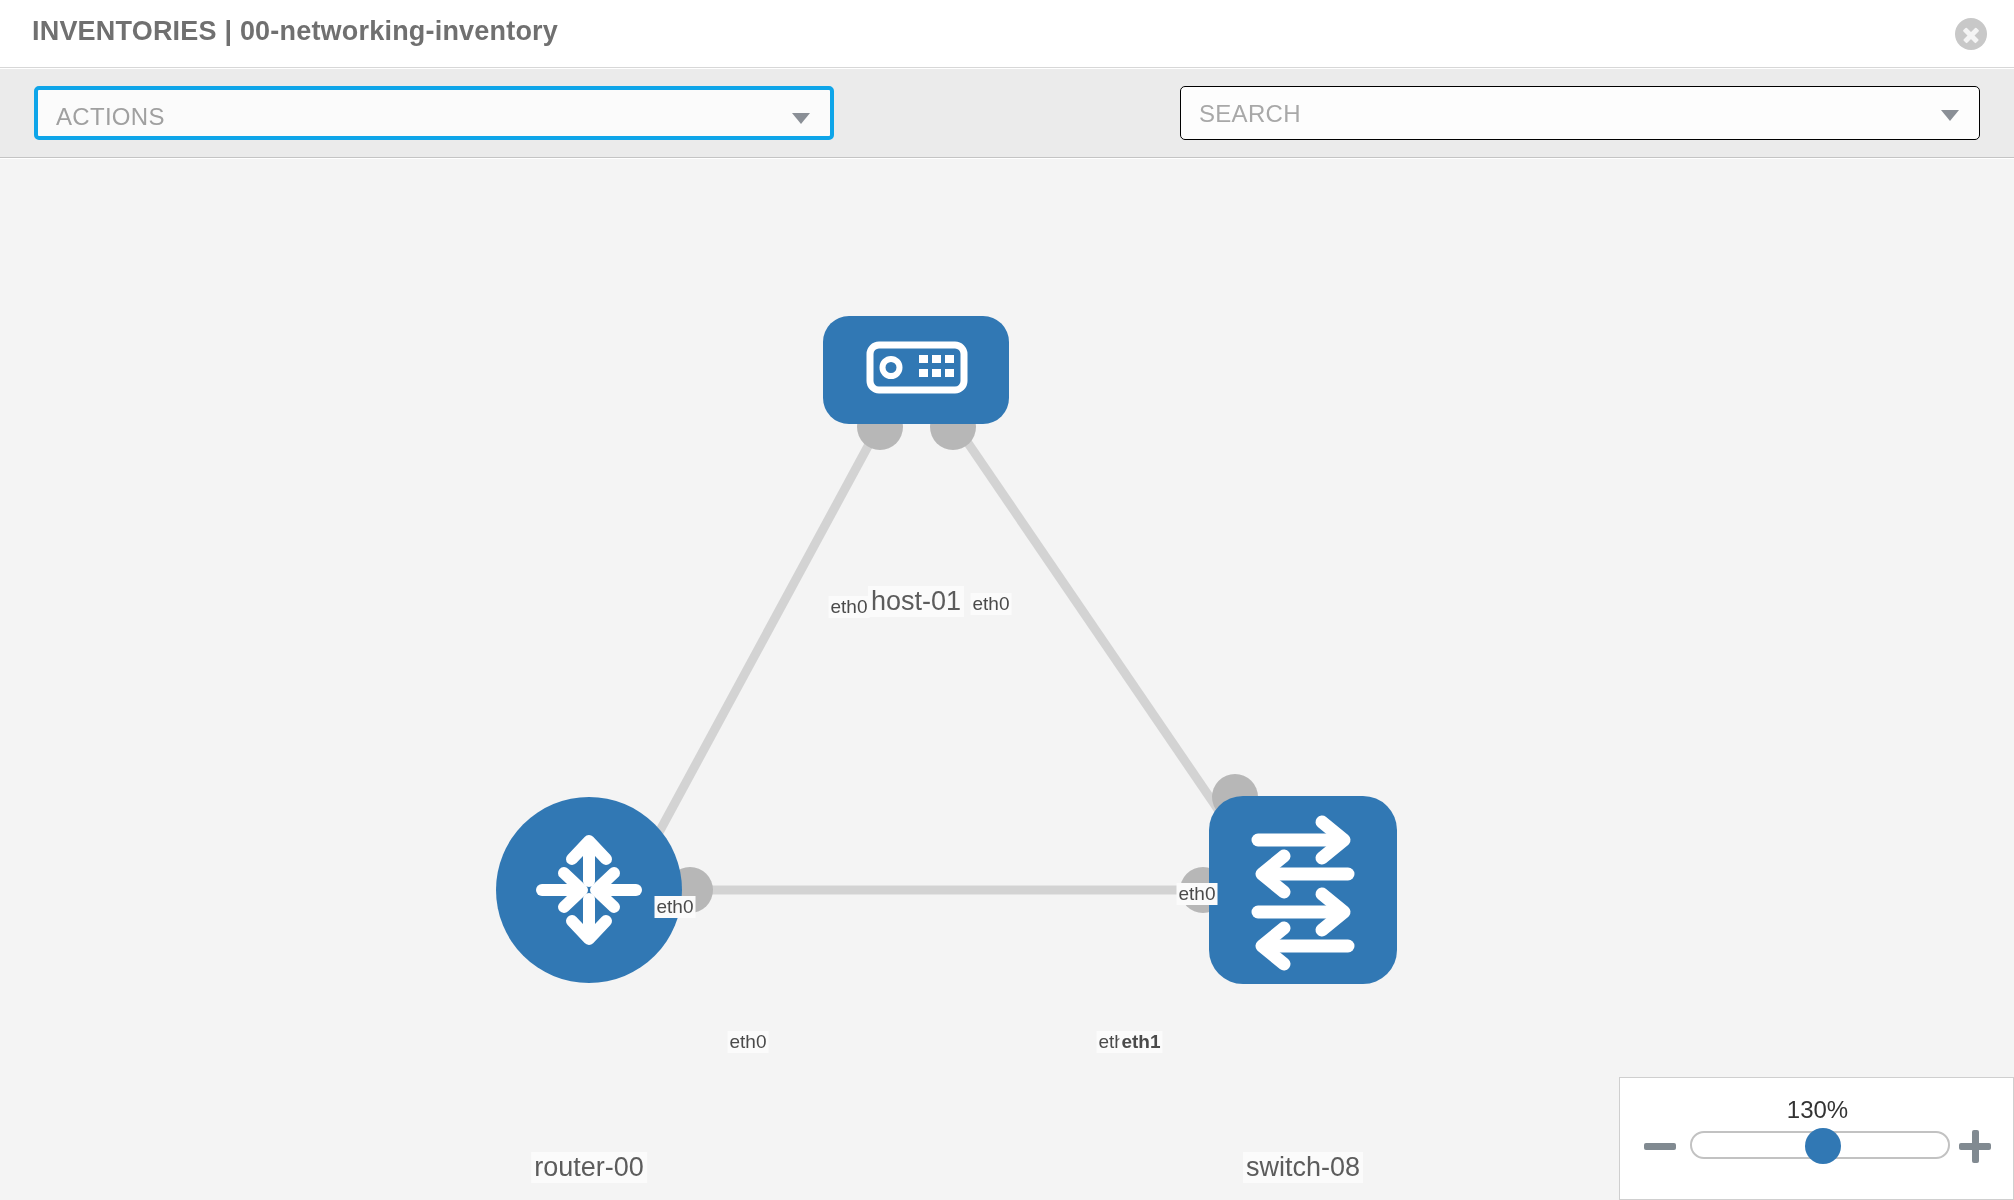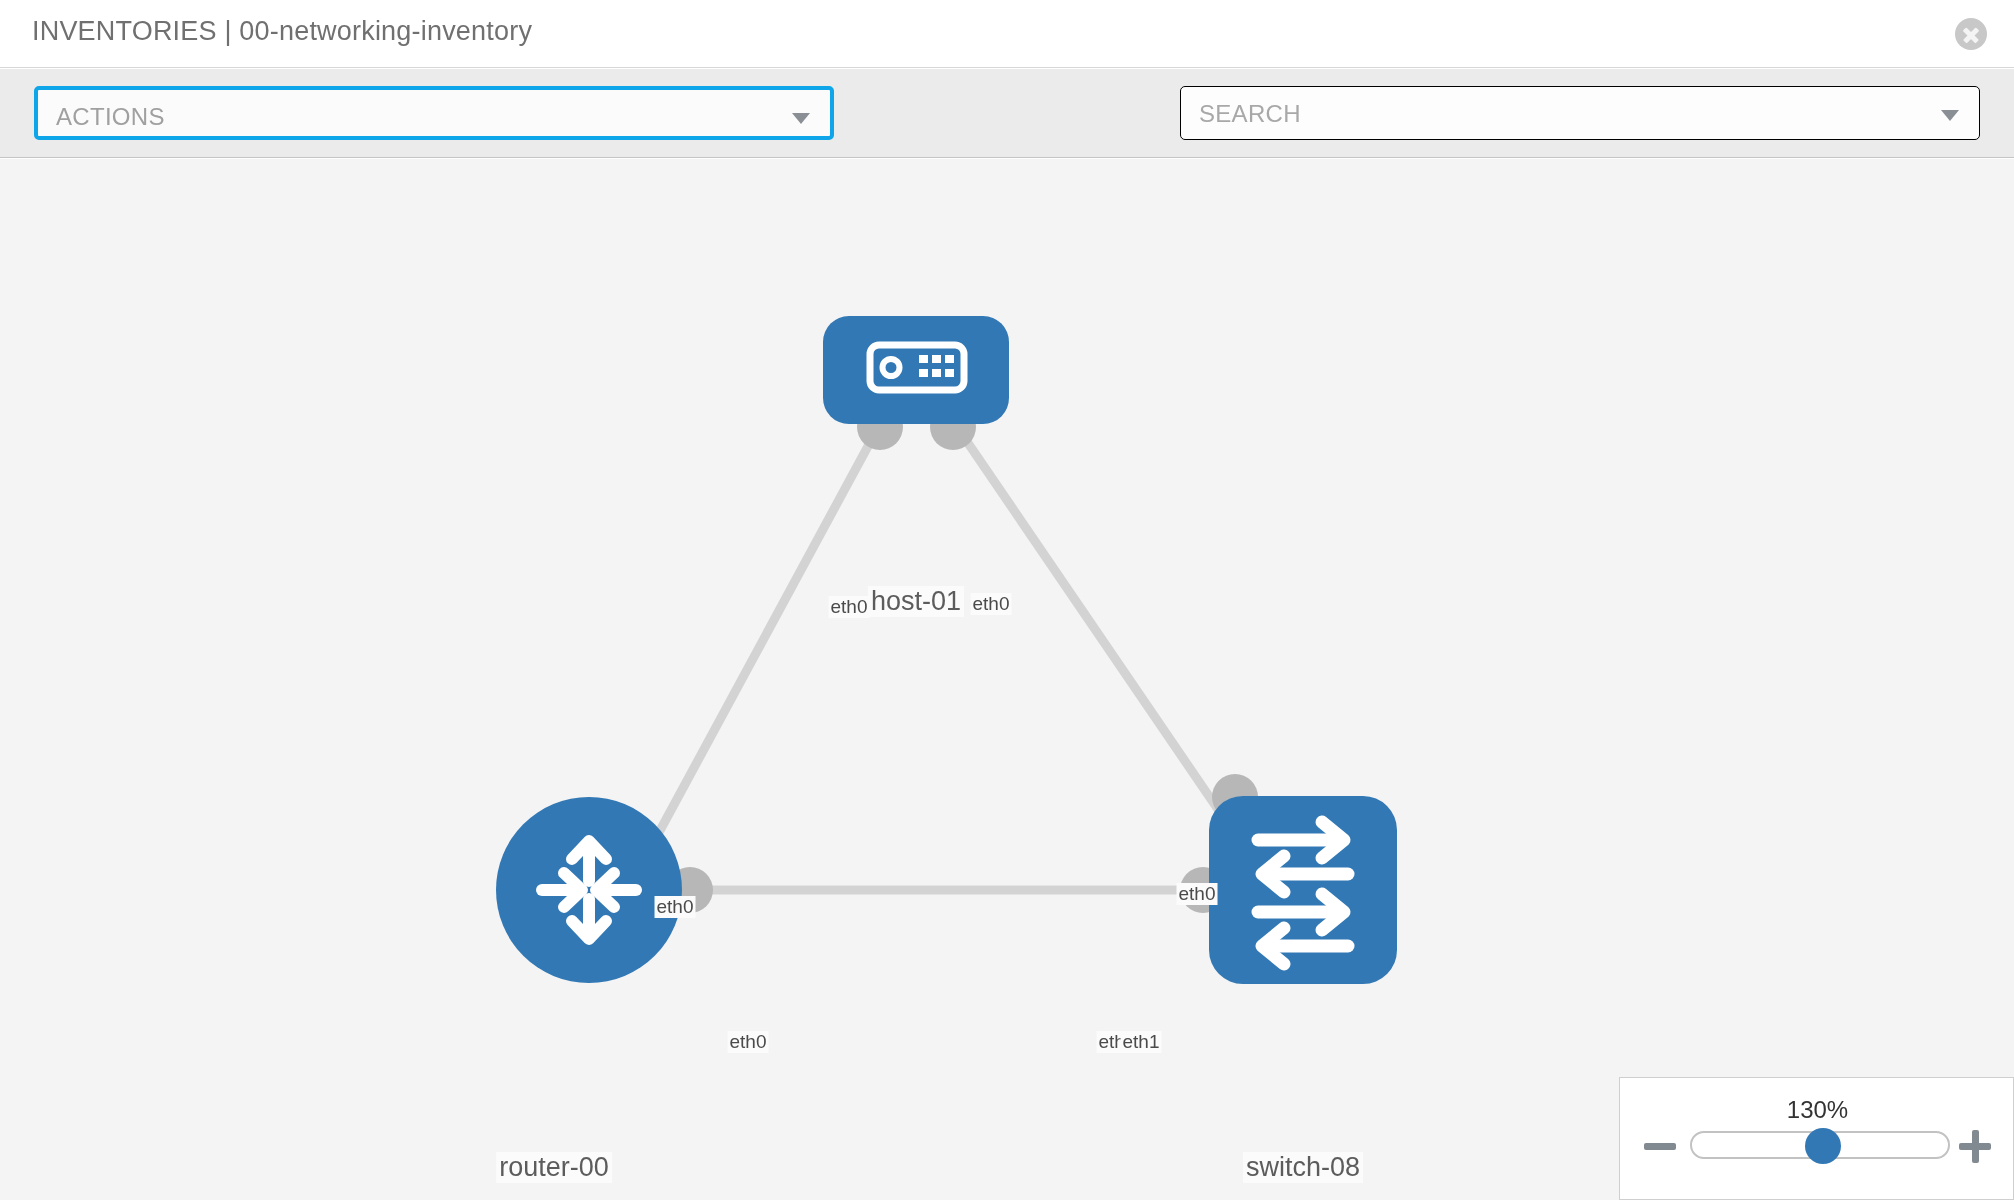--- a/index.html
+++ b/index.html
@@ -28,21 +28,21 @@
     height: 68px;
     background: #ffffff;
     border-bottom: 1px solid #d7d7d7;
     box-sizing: border-box;
   }
   .header-title {
     position: absolute;
     left: 32px;
     top: 16px;
     font-size: 27px;
-    font-weight: normal;
+    font-weight: bold;
     color: #707070;
     letter-spacing: 0.2px;
     white-space: nowrap;
   }
   .close-btn {
     position: absolute;
     right: 27px;
     top: 18px;
     width: 32px;
     height: 32px;
@@ -352,24 +352,24 @@
         </g>
       </g>
     </svg>
 
     <div class="iface-label" style="left:849px; top:437px;">eth0</div>
     <div class="iface-label" style="left:991px; top:434px;">eth0</div>
     <div class="iface-label" style="left:675px; top:737px;">eth0</div>
     <div class="iface-label" style="left:1197px; top:724px;">eth0</div>
     <div class="iface-label" style="left:748px; top:872px;">eth0</div>
     <div class="iface-label" style="left:1117px; top:872px;">eth0</div>
-    <div class="iface-label" style="left:1141px; top:872px;">eth1</div>
+    <div class="iface-label" style="left:1141px; top:872px;font-weight:bold;">eth1</div>
 
     <div class="node-label" style="left:916px; top:427px;">host-01</div>
-    <div class="node-label" style="left:554px; top:993px;">router-00</div>
+    <div class="node-label" style="left:589px; top:993px;">router-00</div>
     <div class="node-label" style="left:1303px; top:993px;">switch-08</div>
   </div>
 
   <div class="zoom-panel">
     <div class="zoom-value">130%</div>
     <div class="zoom-minus"></div>
     <div class="zoom-track"></div>
     <div class="zoom-thumb"></div>
     <div class="zoom-plus"></div>
   </div>

